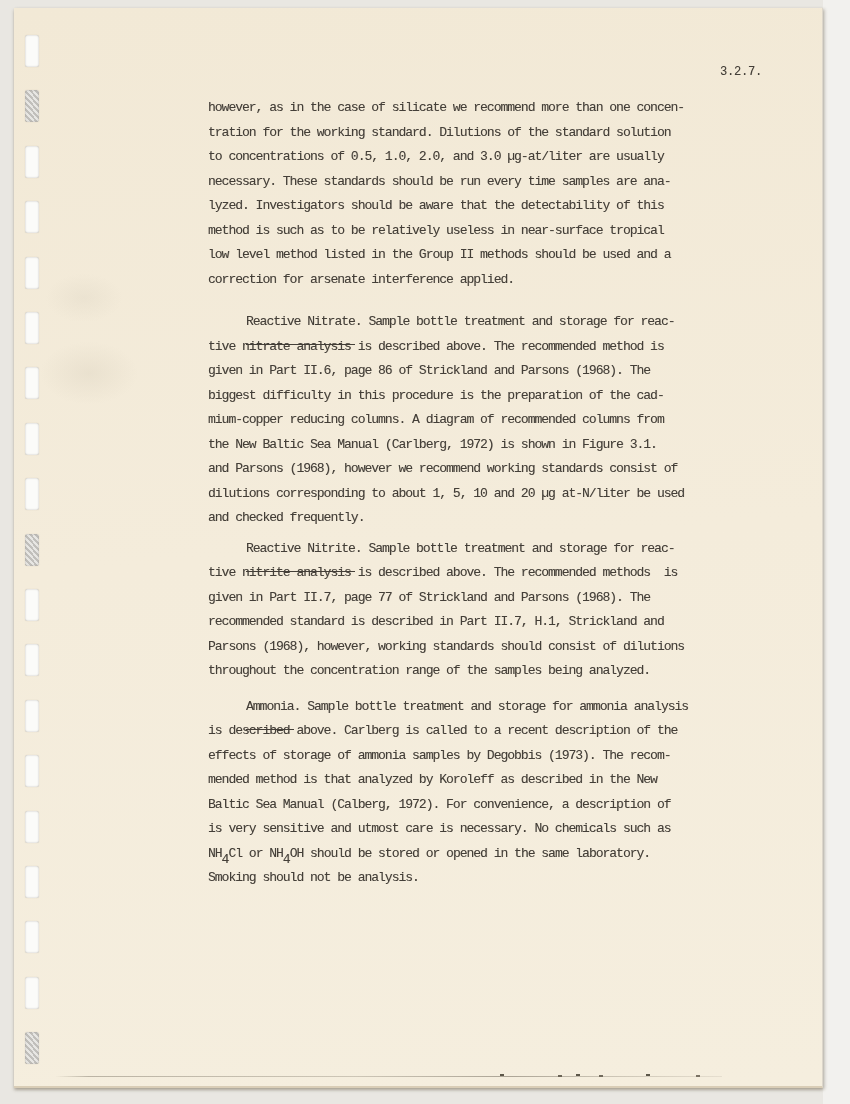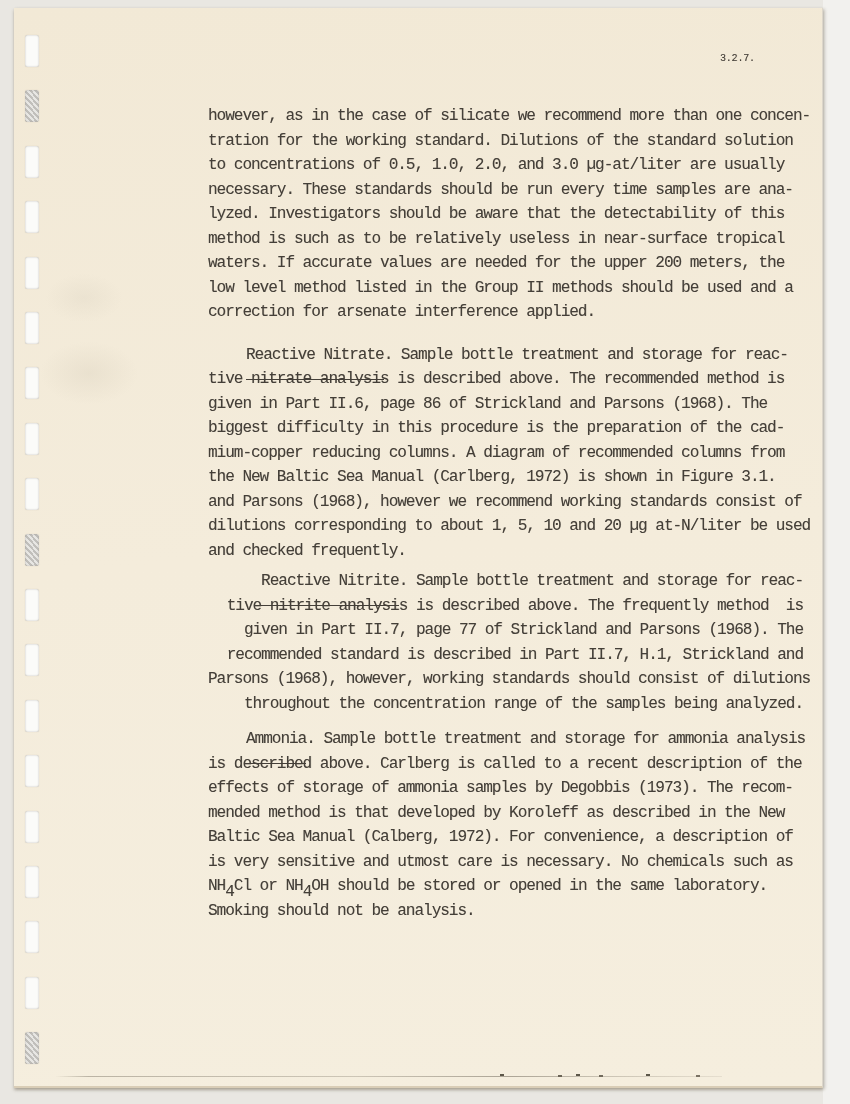--- a/index.html
+++ b/index.html
@@ -44,32 +44,32 @@
     box-shadow: inset 0 0 2px rgba(140,135,125,0.55), 0 0 1px rgba(160,152,136,0.45);
   }
   .hole.smudged {
     background: #dedcd8;
     background-image: repeating-linear-gradient(48deg,
       rgba(125,124,121,0.30) 0 2px, rgba(240,240,238,0.5) 2px 4px);
   }
   
   .page-number {
     position: absolute;
-    left: 706px; top: 45px;
-    font-size: 10px;
+    left: 706px; top: 57px;
+    font-size: 12px;
     letter-spacing: -0.2px;
     color: var(--ink, #443f38);
     text-shadow: 0.3px 0.3px 0 rgba(68,63,56,0.35);
   }
   
   .doc-text {
     position: absolute;
-    left: 194px; top: 96px;
+    left: 194px; top: 88px;
     width: 595px;
-    font-size: 16px;
+    font-size: 13px;
     letter-spacing: -1px;
     color: var(--ink, #443f38);
     text-shadow: 0.3px 0.3px 0 rgba(68,63,56,0.35);
   }
   .paragraph { margin: 0; }
   .line {
     white-space: pre;
     height: 24.5px;
     line-height: 24.5px;
   }
@@ -139,48 +139,47 @@
     </div>
   <div class="page-number">3.2.7.</div>
   <div class="doc-text" id="doc-text">
       <div class="paragraph" style="margin-top: 0px;">
         <div class="line">however, as in the case of silicate we recommend more than one concen-</div>
         <div class="line">tration for the working standard. Dilutions of the standard solution</div>
         <div class="line">to concentrations of 0.5, 1.0, 2.0, and 3.0 µg-at/liter are usually</div>
         <div class="line">necessary. These standards should be run every time samples are ana-</div>
         <div class="line">lyzed. Investigators should be aware that the detectability of this</div>
         <div class="line">method is such as to be relatively useless in near-surface tropical</div>
-        <div class="line">waters. If accurate values are needed for the upper 200 meters, the</div>
         <div class="line">low level method listed in the Group II methods should be used and a</div>
         <div class="line">correction for arsenate interference applied.</div>
       </div>
       <div class="paragraph" style="margin-top: 18px;">
         <div class="line indent"><span class="heading">Reactive Nitrate</span>. Sample bottle treatment and storage for reac-</div>
         <div class="line">tive nitrate analysis is described above. The recommended method is</div>
         <div class="line">given in Part II.6, page 86 of Strickland and Parsons (1968). The</div>
         <div class="line">biggest difficulty in this procedure is the preparation of the cad-</div>
         <div class="line">mium-copper reducing columns. A diagram of recommended columns from</div>
         <div class="line">the New Baltic Sea Manual (Carlberg, 1972) is shown in Figure 3.1.</div>
         <div class="line">and Parsons (1968), however we recommend working standards consist of</div>
         <div class="line">dilutions corresponding to about 1, 5, 10 and 20 µg at-N/liter be used</div>
         <div class="line">and checked frequently.</div>
       </div>
-      <div class="paragraph" style="margin-top: 6px; text-align: right;">
+      <div class="paragraph" style="margin-top: 6px;">
         <div class="line indent"><span class="heading">Reactive Nitrite</span>. Sample bottle treatment and storage for reac-</div>
-        <div class="line">tive nitrite analysis is described above. The frequently method  is</div>
+        <div class="line">tive nitrite analysis is described above. The recommended methods  is</div>
         <div class="line">given in Part II.7, page 77 of Strickland and Parsons (1968). The</div>
         <div class="line">recommended standard is described in Part II.7, H.1, Strickland and</div>
         <div class="line">Parsons (1968), however, working standards should consist of dilutions</div>
         <div class="line">throughout the concentration range of the samples being analyzed.</div>
       </div>
       <div class="paragraph" style="margin-top: 11px;">
         <div class="line indent"><span class="heading">Ammonia</span>. Sample bottle treatment and storage for ammonia analysis</div>
         <div class="line">is described above. Carlberg is called to a recent description of the</div>
         <div class="line">effects of storage of ammonia samples by Degobbis (1973). The recom-</div>
-        <div class="line">mended method is that developed by Koroleff as described in the New</div>
+        <div class="line">mended method is that analyzed by Koroleff as described in the New</div>
         <div class="line">Baltic Sea Manual (Calberg, 1972). For convenience, a description of</div>
         <div class="line">is very sensitive and utmost care is necessary. No chemicals such as</div>
         <div class="line">NH<span class="sub">4</span>Cl or NH<span class="sub">4</span>OH should be stored or opened in the same laboratory.</div>
         <div class="line">Smoking should not be analysis.</div>
       </div>
     </div>
   <div class="artifact-line"></div>
   <div class="artifact-dot"></div>
 </div>
 

